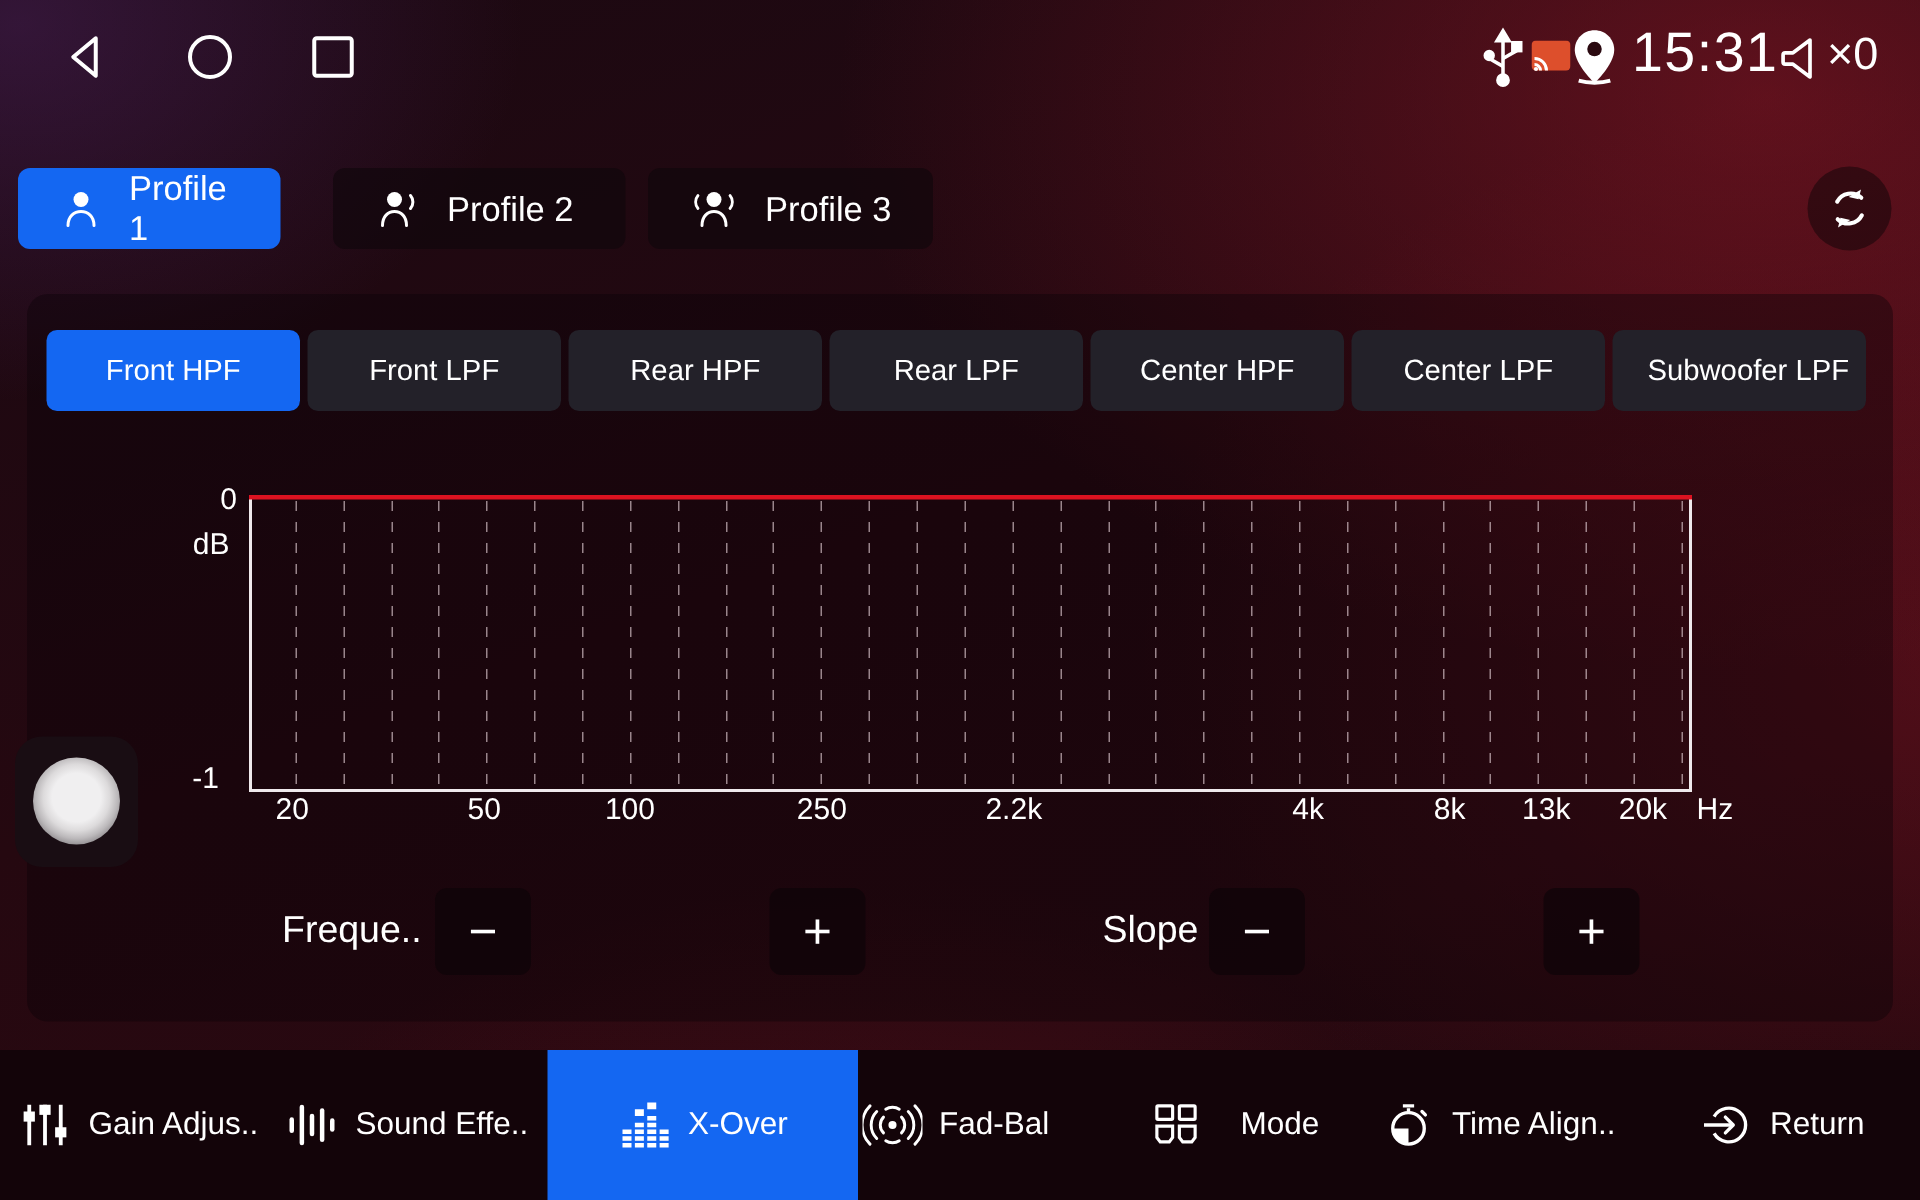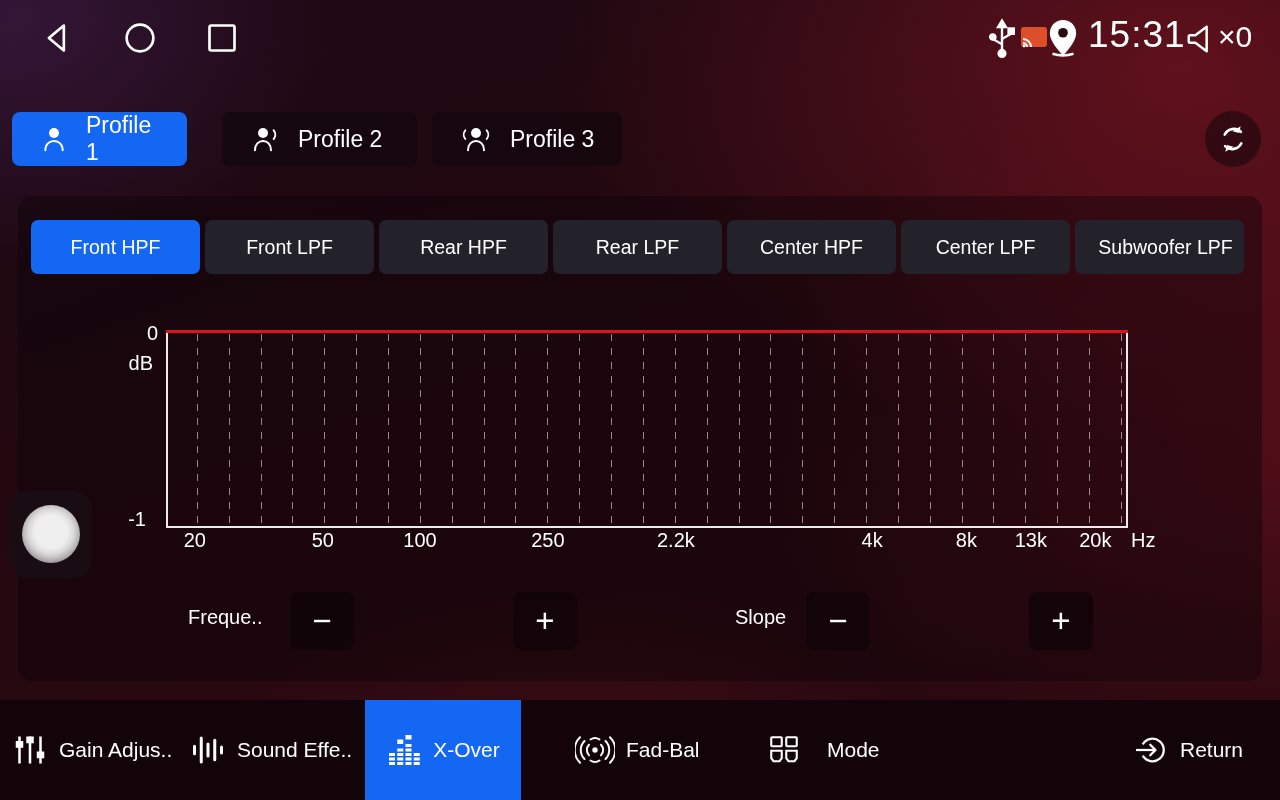--- a/index.html
+++ b/index.html
@@ -63,21 +63,21 @@
   .curve { position:absolute; left:-2px; right:-2px; top:-2px; height:3px; background:#dc1220; }
   .ylab { position:absolute; font-size:20px; text-align:right; width:40px; }
   .ylab0   { left:100px; top:126px; }
   .ylabdb  { left:95px;  top:156px; }
   .ylabmin { left:88px;  top:312px; }
   .xticks { position:absolute; left:148px; top:330px; width:962px; height:30px; }
   .xtick { position:absolute; top:3px; transform:translateX(-50%); font-size:20px; white-space:nowrap; }
   .xunit { position:absolute; left:1113px; top:333px; font-size:20px; }
 
   
-  .ctl-label { position:absolute; top:410px; font-size:20px; }
+  .ctl-label { position:absolute; top:410px; font-size:25px; }
   .ctl-btn {
     position:absolute; top:396px; width:64px; height:58px; border-radius:8px;
     background:rgba(14,4,9,.72); display:flex; align-items:center; justify-content:center;
     font-size:33px; font-weight:300; cursor:pointer;
   }
   .ctl-value {
     position:absolute; top:396px; width:150px; height:58px; border-radius:8px;
     background:rgba(14,4,9,.72); display:flex; align-items:center; justify-content:center;
     font-size:25px;
   }
@@ -88,21 +88,21 @@
     position:absolute; left:12px; top:14px; width:58px; height:58px; border-radius:50%; cursor:pointer;
     background:radial-gradient(circle at 50% 46%, #f0eff0 0 38%, #dcdadb 52%, #bcb9bb 64%, #969295 74%, #6b676a 84%, #403c3f 94%, #2a2628 100%);
   }
 
   
   .bottomnav { position:absolute; left:0; top:700px; width:1280px; height:100px; background:#130409; }
   .bnav-item { position:absolute; top:0; height:100%; display:flex; align-items:center; gap:11px; cursor:pointer; }
   .bnav-item .blabel { font-size:21px; white-space:nowrap; }
   .bnav-item.active { background:#1467f2; justify-content:center; }
   .bn-gain { left:12px; }  .bn-sound { left:190px; }
-  .bn-xover { left:365px; width:156px; }
+  .bn-xover { left:365px; width:207px; }
   .bn-fad { left:575px; } .bn-mode { left:766px;gap:25px; }
   .bn-time { left:921px; } .bn-return { left:1133px; }
 </style>
 </head>
 <body>
 
 <div class="screen">
 
   <div class="statusbar">
     <div class="navbtn" style="left:38px;">
@@ -385,20 +385,32 @@
             <rect x="7" y="7" width="14" height="12" rx="1"></rect>
             <rect x="27" y="7" width="14" height="12" rx="1"></rect>
             <path d="M7 25 h14 v10 l-3 4 h-8 l-3-4 z"></path>
             <path d="M27 25 h14 v10 l-3 4 h-8 l-3-4 z"></path>
           </g>
         </svg>
       </span>
       <span class="blabel">Mode</span>
     </div>
 
+    <div class="bnav-item bn-time">
+      <span>
+        <svg width="36" height="36" viewBox="0 0 48 48">
+          <circle cx="24" cy="27" r="14" fill="none" stroke="#fff" stroke-width="3"></circle>
+          <path d="M24 27 L10 27 A14 14 0 0 0 24 41 z" fill="#fff"></path>
+          <line x1="24" y1="9" x2="24" y2="13" stroke="#fff" stroke-width="3"></line>
+          <line x1="19" y1="7" x2="29" y2="7" stroke="#fff" stroke-width="3"></line>
+          <line x1="36" y1="12" x2="39" y2="15" stroke="#fff" stroke-width="3" stroke-linecap="round"></line>
+        </svg>
+      </span>
+      <span class="blabel">Time Align..</span>
+    </div>
 
     <div class="bnav-item bn-return">
       <span>
         <svg width="36" height="36" viewBox="0 0 48 48">
           <path d="M13 16.5 A15 15 0 1 1 13 31.5" fill="none" stroke="#fff" stroke-width="3"></path>
           <line x1="4" y1="24" x2="29" y2="24" stroke="#fff" stroke-width="3"></line>
           <path d="M23 17 L30 24 L23 31" fill="none" stroke="#fff" stroke-width="3" stroke-linejoin="round" stroke-linecap="round"></path>
         </svg>
       </span>
       <span class="blabel">Return</span>

